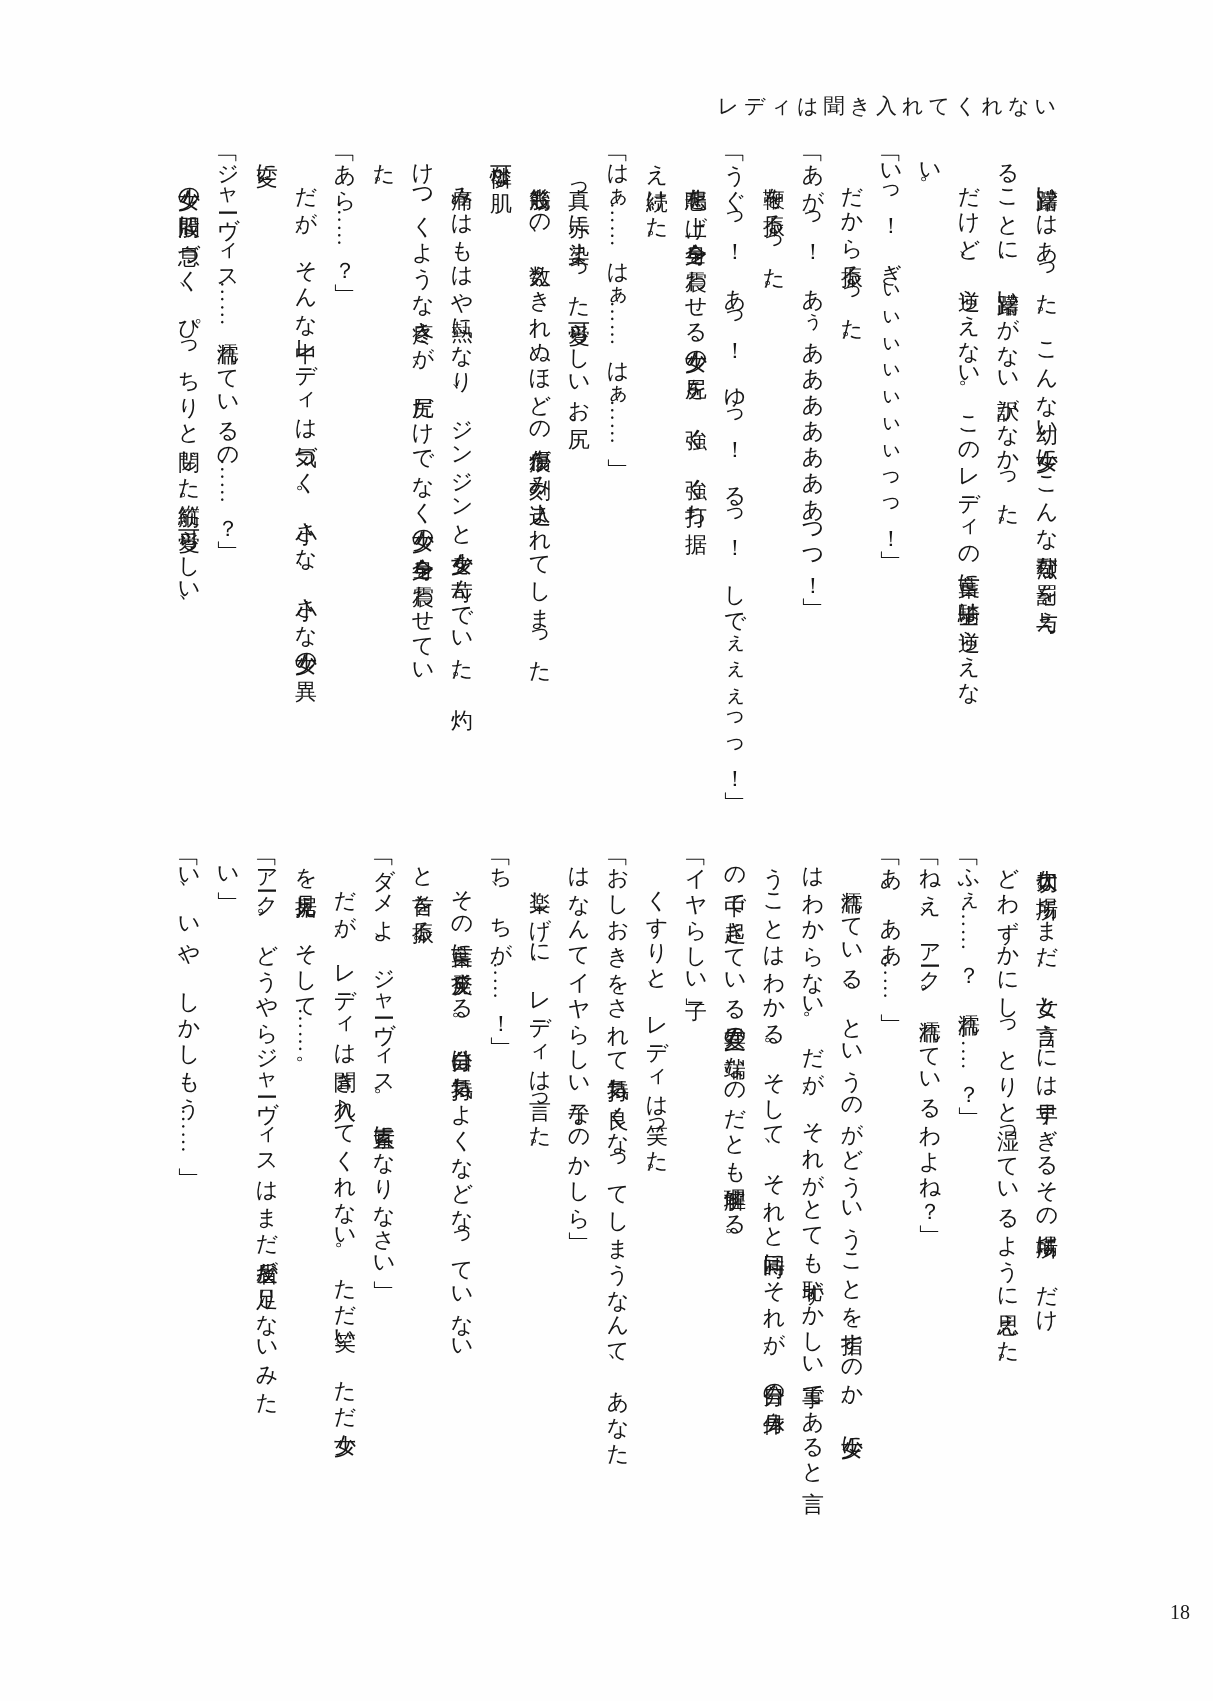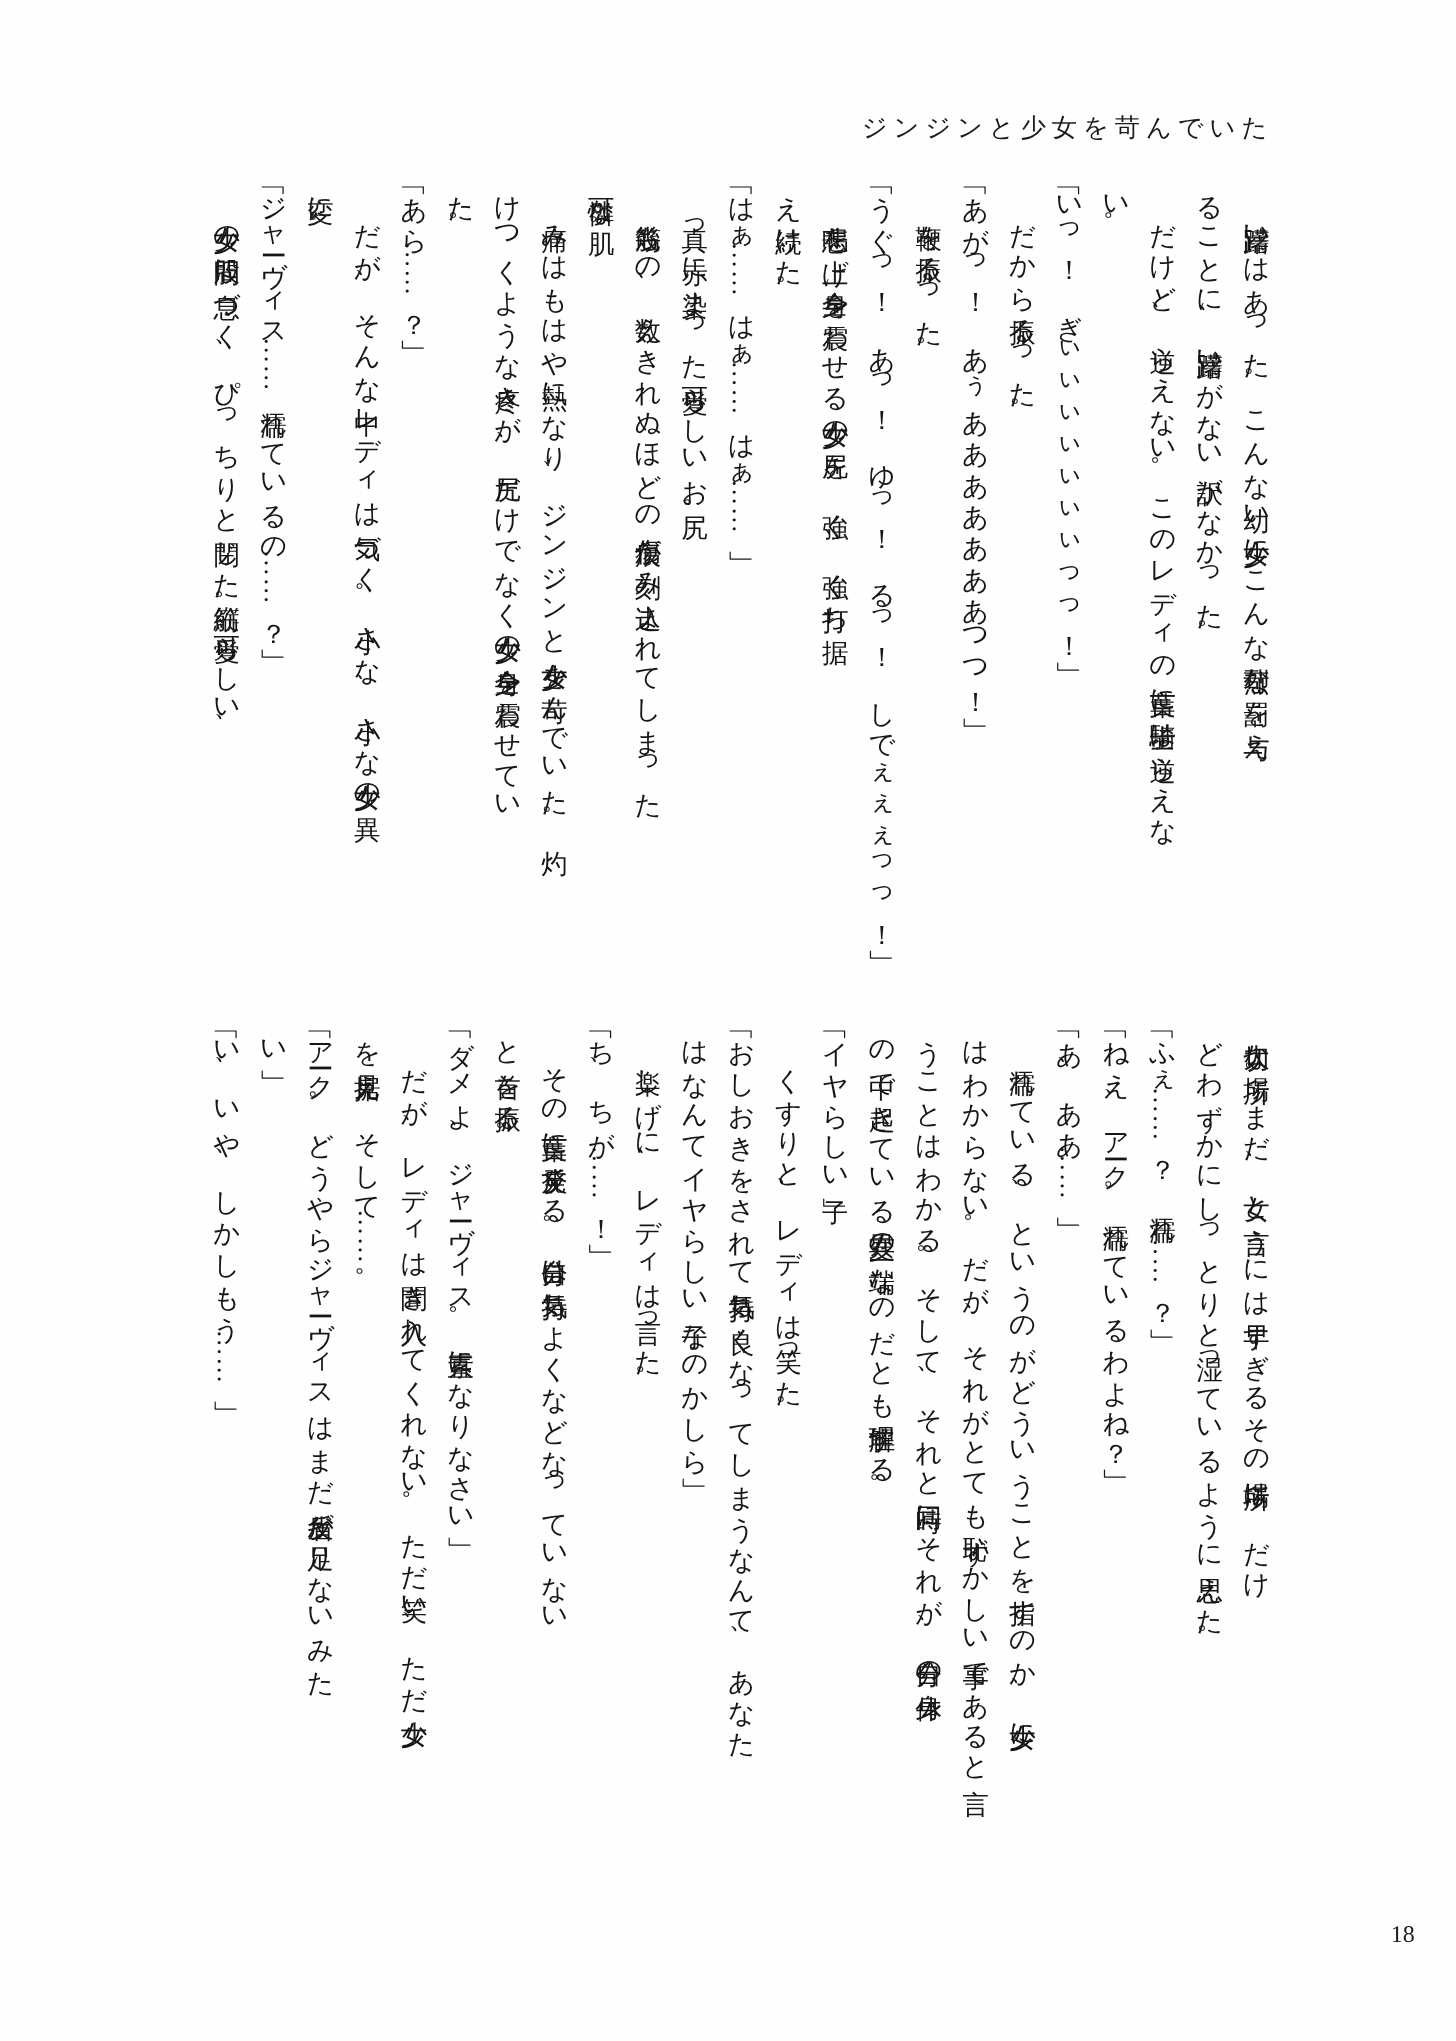--- a/index.html
+++ b/index.html
@@ -30,31 +30,31 @@
     font-size: 22px;
     line-height: 39px;
     letter-spacing: 1px;
     color: #161616;
   }
   .tblock-upper { top: 148px; height: 636px; }
   .tblock-lower { top: 852px; height: 624px; }
   .vline { white-space: pre; }
   .folio {
     position: absolute;
-    right: 34px;
+    right: 23px;
     bottom: 77px;
     font-size: 20px;
     color: #1b1b1b;
   }
 </style>
 </head>
 <body>
 
 <div class="page">
-  <div class="running-head">ジンジンと少女を苛んでいた</div>
+  <div class="running-head">レディは聞き入れてくれない</div>
 
   <div class="tblock tblock-upper">
       <div class="vline">　躊躇いはあった。こんな幼い少女にこんな苛烈な罰を与え</div>
       <div class="vline">ることに、躊躇いがない訳がなかった。</div>
       <div class="vline">　だけど、逆らえない。このレディの言葉に騎士は逆らえな</div>
       <div class="vline">い。</div>
       <div class="vline">「いっ！　ぎぃぃぃぃぃぃぃっっ！」</div>
       <div class="vline">　だから振るった。</div>
       <div class="vline">「あがっ！　あぅあああああああつつ！」</div>
       <div class="vline">　鞭を振るった。</div>

